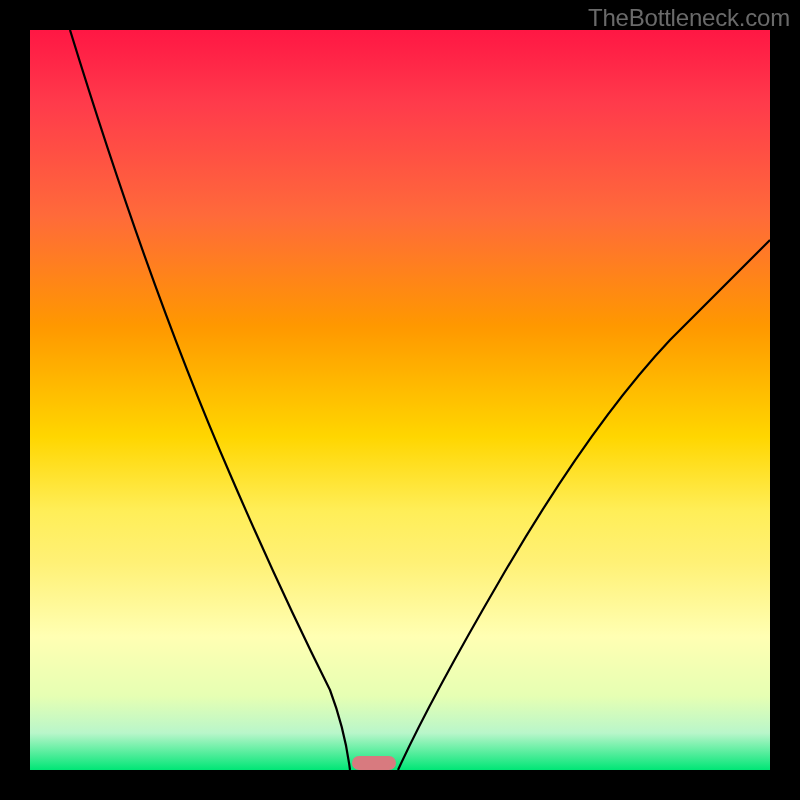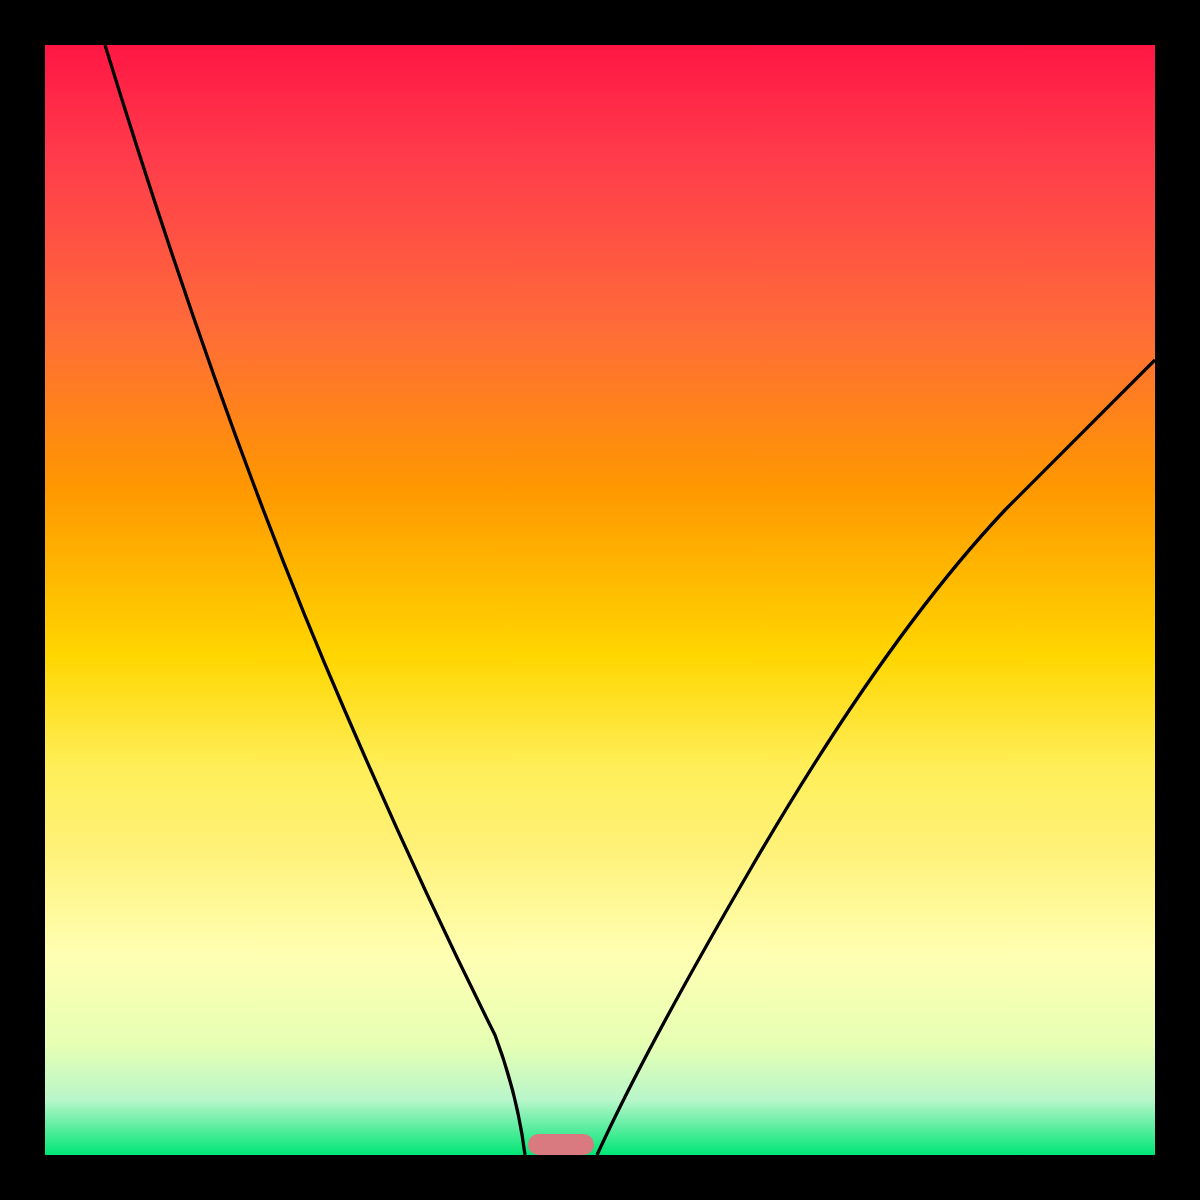--- a/index.html
+++ b/index.html
@@ -54,13 +54,14 @@
     <path fill="none" stroke="#000" stroke-width="2.2" d="M 40 0
              Q 120 260 200 444
              Q 250 560 300 660
              Q 315 700 320 740"></path>
     <path fill="none" stroke="#000" stroke-width="2.2" d="M 368 740
              Q 400 670 470 550
              Q 560 395 640 310
              Q 700 250 740 210"></path>
   </svg>
 
+  <div class="watermark">TheBottleneck.com</div>
 </div>
 
 </body></html>

